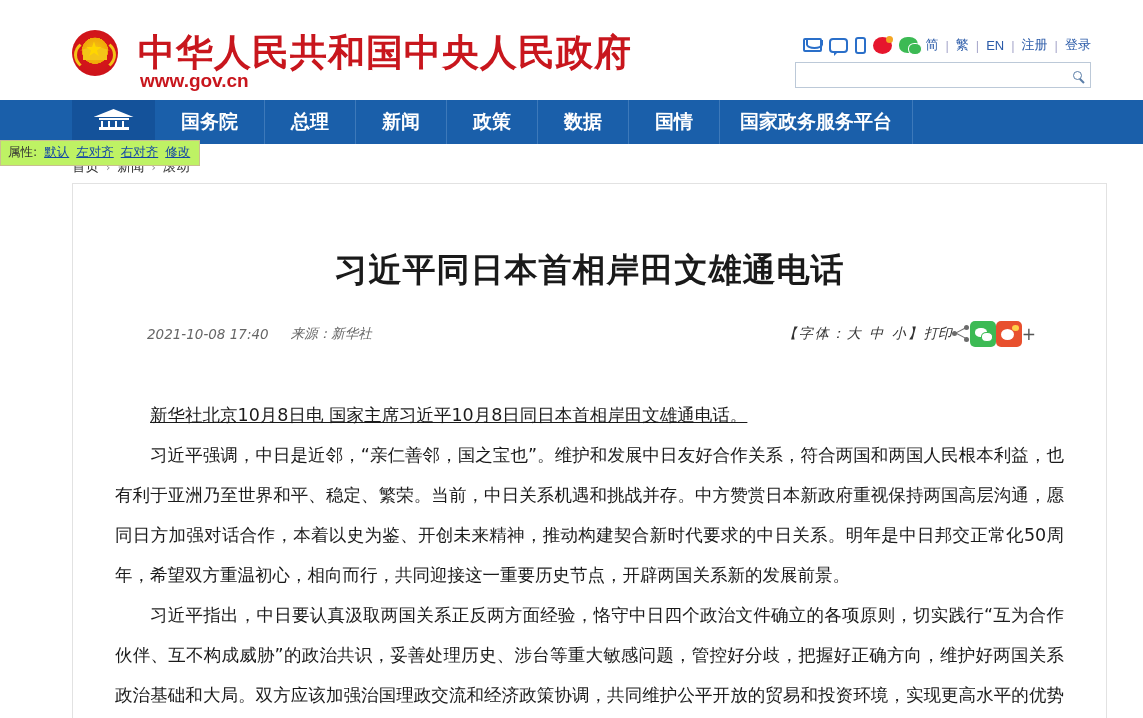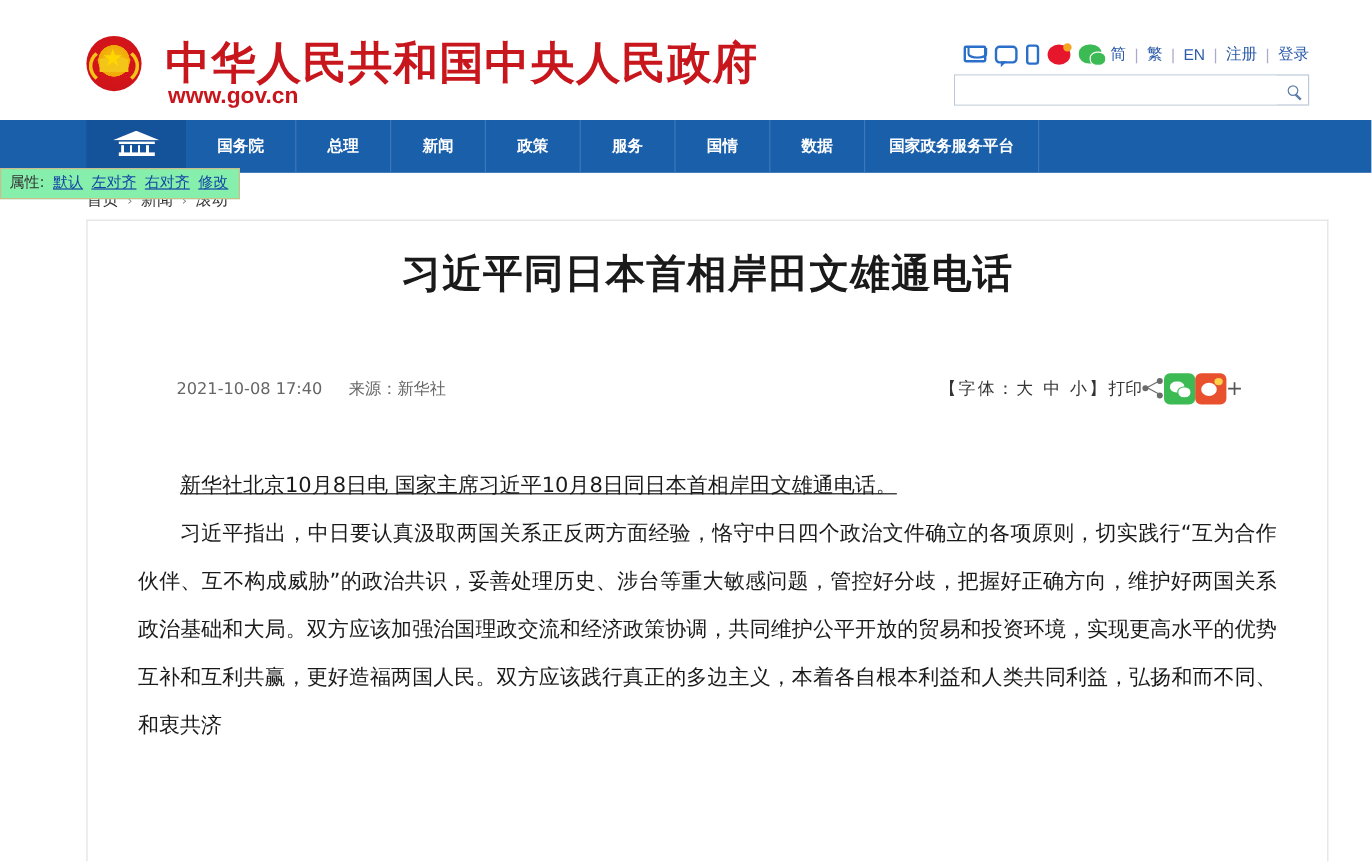--- a/index.html
+++ b/index.html
@@ -118,34 +118,34 @@
   }
   .nav-home .body {
     position: absolute; left: 5px; top: 9px; width: 30px; height: 12px;
     border-top: 2px solid #fff; border-bottom: 3px solid #fff;
   }
   .nav-home .cols {
     position: absolute; left: 7px; top: 12px; width: 26px; height: 8px;
     background: repeating-linear-gradient(to right, #fff 0 2px, transparent 2px 7px);
   }
   .nav-item {
-    color: #fff; font-size: 13px; font-weight: bold;
+    color: #fff; font-size: 19px; font-weight: bold;
     display: flex; align-items: center; justify-content: center;
     padding: 0 26px; cursor: pointer;
     border-right: 1px solid #3d79ba;
     font-family: "DejaVu Sans", "Liberation Sans", sans-serif;
     white-space: nowrap;
   }
   .nav-item:first-of-type { border-left: 1px solid #3d79ba; }
   .nav-item.wide { padding: 12px 20px; }
 
   
   .attr-bar {
     position: absolute; left: 0; top: 140px;
-    background: #86efac; border: 1px solid #c9bf8e;
+    background: #bef264; border: 1px solid #c9bf8e;
     padding: 3px 9px 4px 7px;
     font-size: 12.5px; color: #333; z-index: 30;
     display: flex; align-items: center; gap: 7px;
     font-family: "DejaVu Sans", "Liberation Sans", sans-serif;
   }
   .attr-bar .attr-label { color: #333; }
   .attr-bar a { color: #1447a5; text-decoration: underline; cursor: pointer; }
 
   
   .crumb {
@@ -160,33 +160,34 @@
   
   .card {
     position: absolute; left: 72px; top: 183px;
     width: 1035px; min-height: 535px;
     background: #fff;
     border-left: 1px solid #e2e2e2;
     border-right: 1px solid #e2e2e2;
     border-top: 1px solid #e2e2e2;
   }
   .article-title {
-    margin: 22px 60px 0 60px;
+    margin: 64px 60px 0 60px;
     text-align: center;
     font-size: 33px; font-weight: bold; color: #1a1a1a;
     font-family: "DejaVu Sans", "Liberation Sans", sans-serif;
     letter-spacing: 1px;
   }
   .meta-row {
-    margin: 56px 42px 0 42px;
+    margin: 24px 42px 0 42px;
     height: 34px;
     display: flex; align-items: center;
     font-size: 13.5px; color: #666;
     font-family: "DejaVu Sans", "Liberation Sans", sans-serif;
     position: relative;
+    font-style: italic;
   }
   .meta-left { display: flex; align-items: center; gap: 22px; padding-left: 32px; }
   .meta-right { position: absolute; right: 28px; display: flex; align-items: center; }
   .fontsize { color: #333; font-size: 14px; letter-spacing: 2px; }
   .fontsize .sz { cursor: pointer; }
   .print { color: #333; font-size: 14px; cursor: pointer; text-align: right; }
   .share-ico { width: 18px; height: 18px; position: relative; cursor: pointer; }
   .share-ico .d { position: absolute; width: 5px; height: 5px; border-radius: 50%; background: #6b6b6b; }
   .share-ico .d1 { left: 12px; top: 0; }
   .share-ico .d2 { left: 0px; top: 6px; }
@@ -266,23 +267,22 @@
       <span class="home-glyph">
         <span class="roof"></span>
           <span class="body"></span>
           <span class="cols"></span>
       </span>
     </div>
     <div class="nav-item">国务院</div>
     <div class="nav-item">总理</div>
     <div class="nav-item">新闻</div>
     <div class="nav-item">政策</div>
-    <div class="nav-item">服务</div>
+    <div class="nav-item">数据</div>
     <div class="nav-item">国情</div>
-    <div class="nav-item">数据</div>
     <div class="nav-item wide">国家政务服务平台</div>
   </div>
 
   <div class="attr-bar">
     <span class="attr-label">属性:</span>
     <a>默认</a>
     <a>左对齐</a>
     <a>右对齐</a>
     <a>修改</a>
   </div>
@@ -316,17 +316,18 @@
             <span class="d d3"></span>
         </span>
         <span class="rnd-ico wx-btn"></span>
         <span class="rnd-ico wb-btn"></span>
         <span class="plus">+</span>
       </div>
     </div>
 
     <div class="body-text">
       <p class="first">新华社北京10月8日电 国家主席习近平10月8日同日本首相岸田文雄通电话。</p>
+      <p>习近平强调，中日是近邻，“亲仁善邻，国之宝也”。维护和发展中日友好合作关系，符合两国和两国人民根本利益，也有利于亚洲乃至世界和平、稳定、繁荣。当前，中日关系机遇和挑战并存。中方赞赏日本新政府重视保持两国高层沟通，愿同日方加强对话合作，本着以史为鉴、开创未来精神，推动构建契合新时代要求的中日关系。明年是中日邦交正常化50周年，希望双方重温初心，相向而行，共同迎接这一重要历史节点，开辟两国关系新的发展前景。</p>
       <p>习近平指出，中日要认真汲取两国关系正反两方面经验，恪守中日四个政治文件确立的各项原则，切实践行“互为合作伙伴、互不构成威胁”的政治共识，妥善处理历史、涉台等重大敏感问题，管控好分歧，把握好正确方向，维护好两国关系政治基础和大局。双方应该加强治国理政交流和经济政策协调，共同维护公平开放的贸易和投资环境，实现更高水平的优势互补和互利共赢，更好造福两国人民。双方应该践行真正的多边主义，本着各自根本利益和人类共同利益，弘扬和而不同、和衷共济</p>
     </div>
   </div>
 
 </div>
 
 </body></html>

